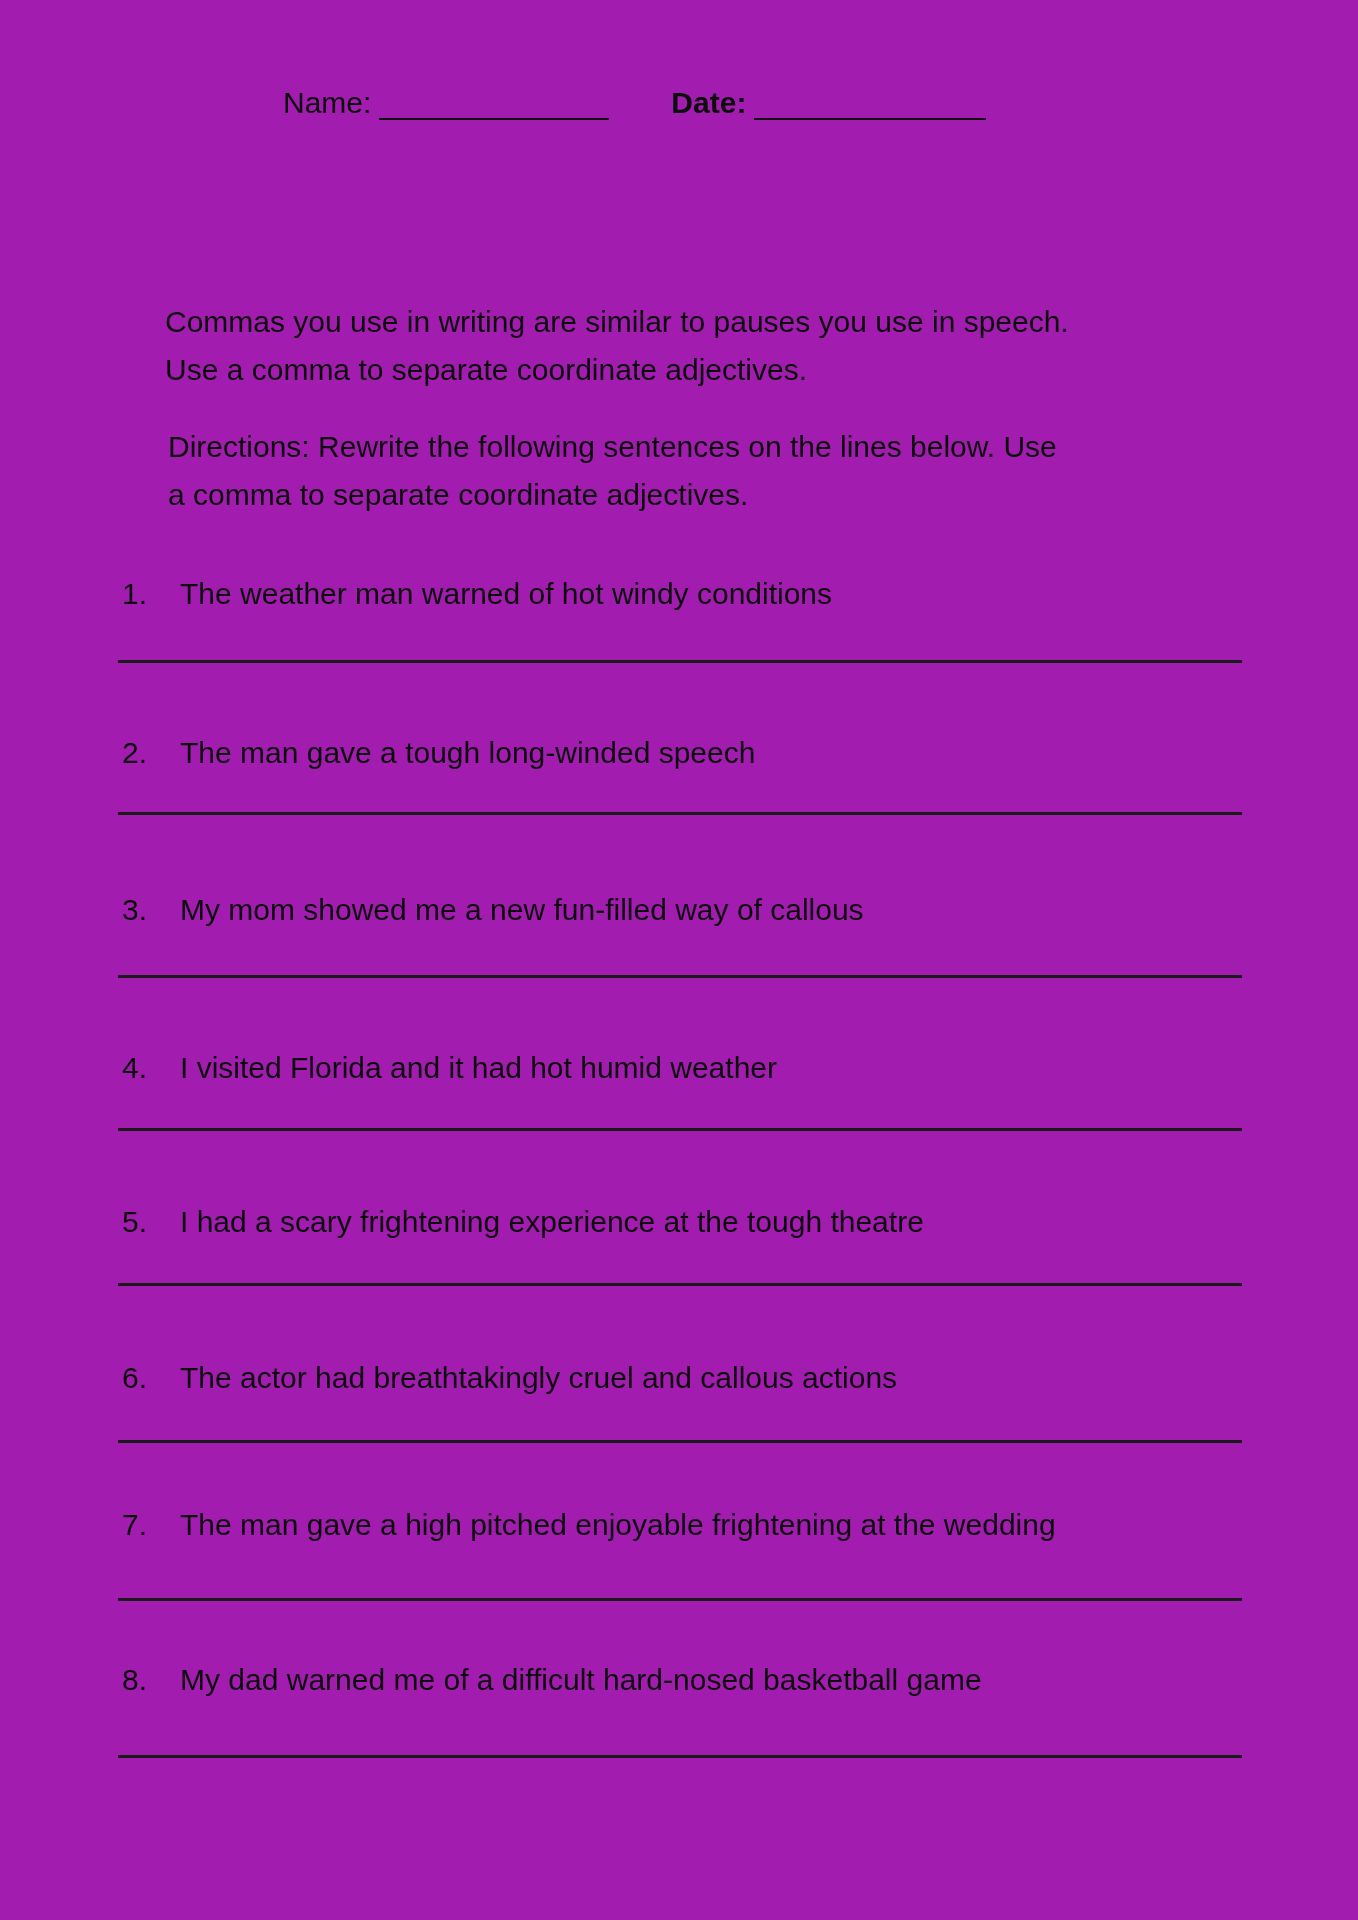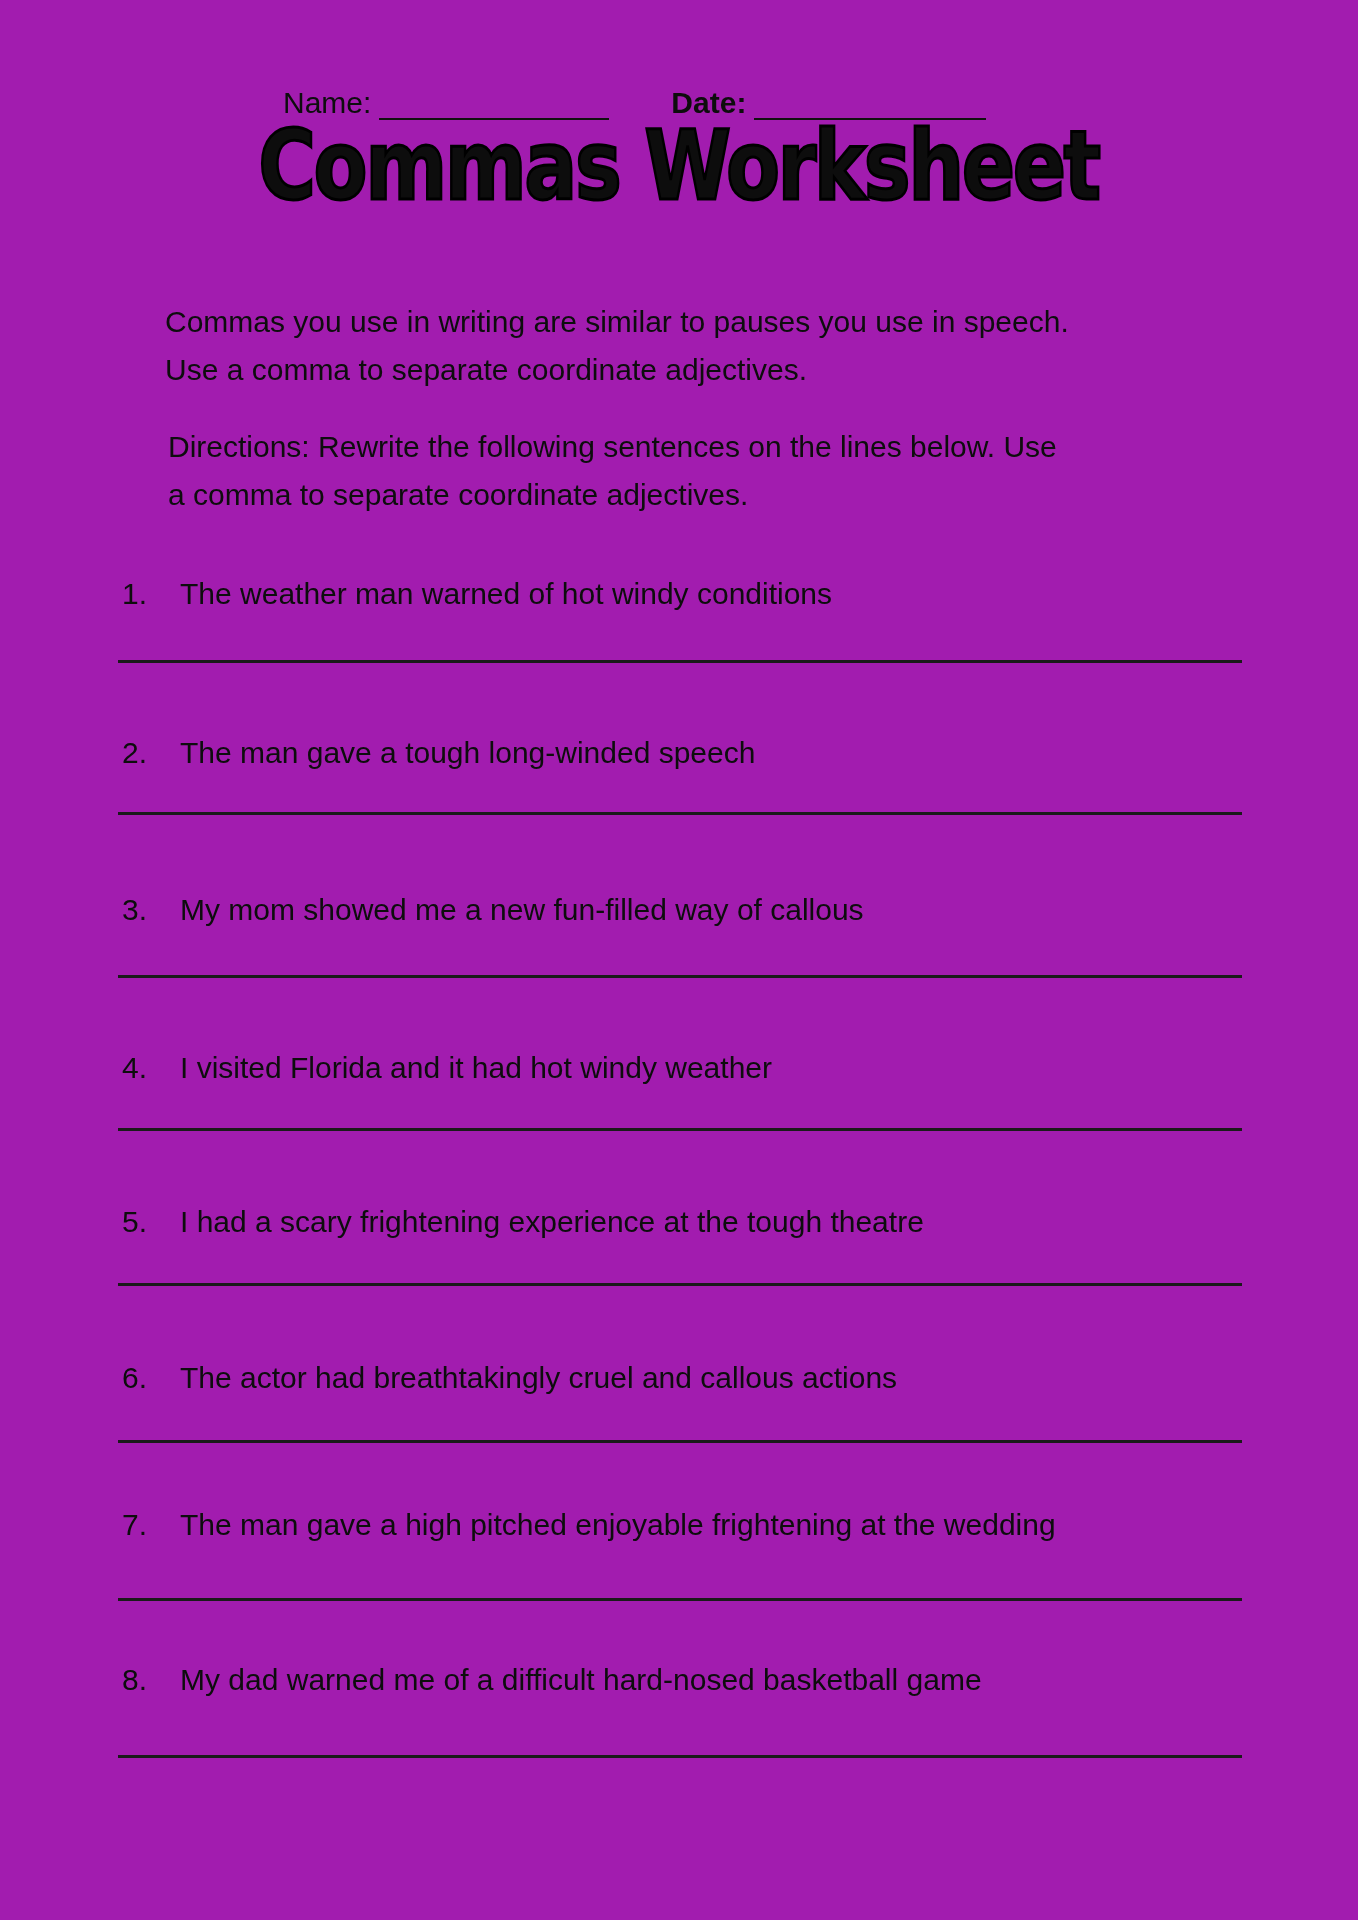--- a/index.html
+++ b/index.html
@@ -96,23 +96,20 @@
 
 <div class="page">
 
   <div class="name-date">
     <span>Name:</span>
     <span class="write-line name-line"></span>
     <span class="date-label">Date:</span>
     <span class="write-line date-line"></span>
   </div>
 
-  <div class="title-wrap">
-    <span class="title-text">Commas Worksheet</span>
-  </div>
 
   <div class="para intro">
     <div>Commas you use in writing are similar to pauses you use in speech.</div>
     <div>Use a comma to separate coordinate adjectives.</div>
   </div>
 
   <div class="para directions">
     <div>Directions: Rewrite the following sentences on the lines below. Use</div>
     <div>a comma to separate coordinate adjectives.</div>
   </div>
@@ -130,21 +127,21 @@
   <div class="answer-line" style="top:812px"></div>
 
   <div class="item-row" style="top:890px">
     <span class="num">3.</span>
     <span class="txt">My mom showed me a new fun-filled way of callous</span>
   </div>
   <div class="answer-line" style="top:975px"></div>
 
   <div class="item-row" style="top:1048px">
     <span class="num">4.</span>
-    <span class="txt">I visited Florida and it had hot windy weather</span>
+    <span class="txt">I visited Florida and it had hot humid weather</span>
   </div>
   <div class="answer-line" style="top:1128px"></div>
 
   <div class="item-row" style="top:1202px">
     <span class="num">5.</span>
     <span class="txt">I had a scary frightening experience at the tough theatre</span>
   </div>
   <div class="answer-line" style="top:1283px"></div>
 
   <div class="item-row" style="top:1358px">

